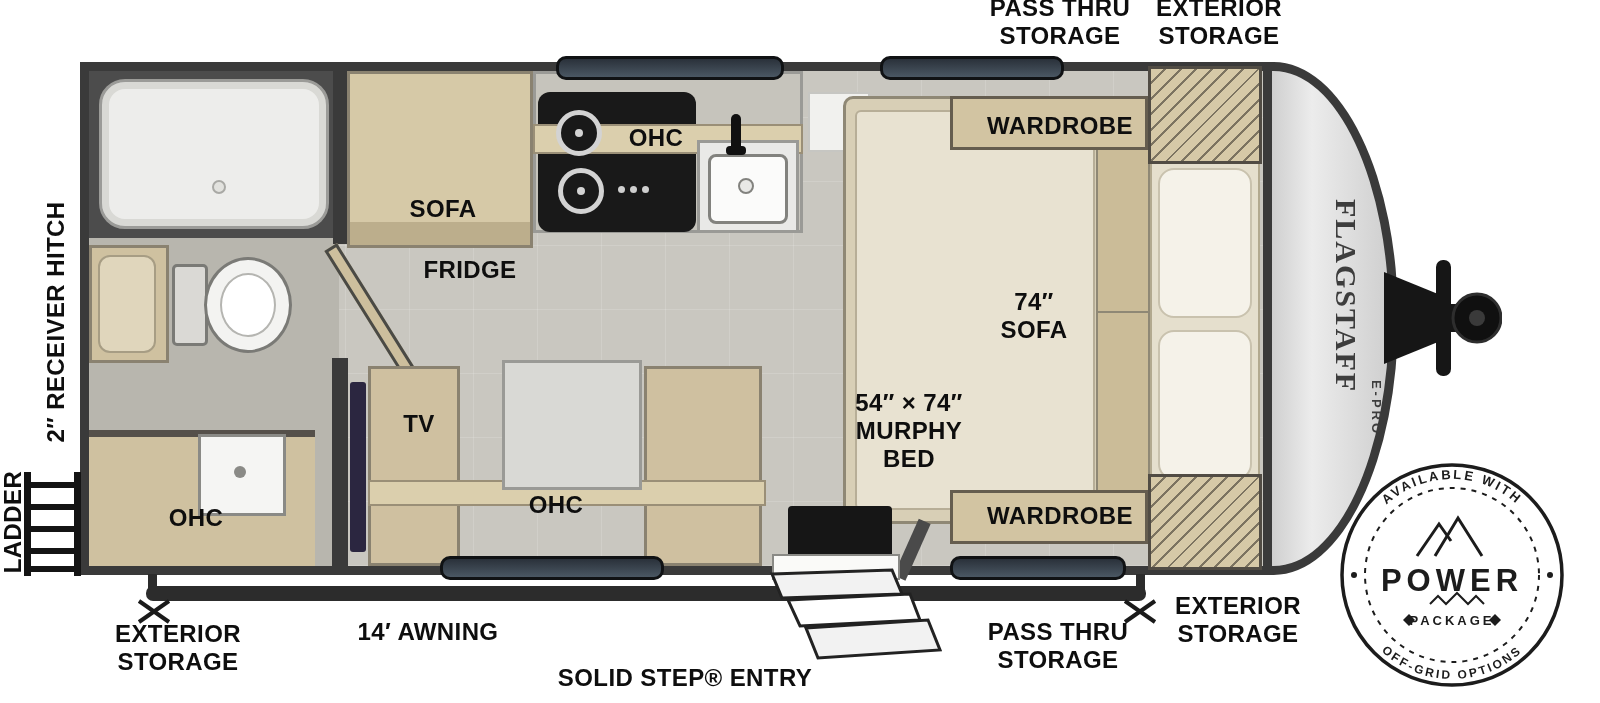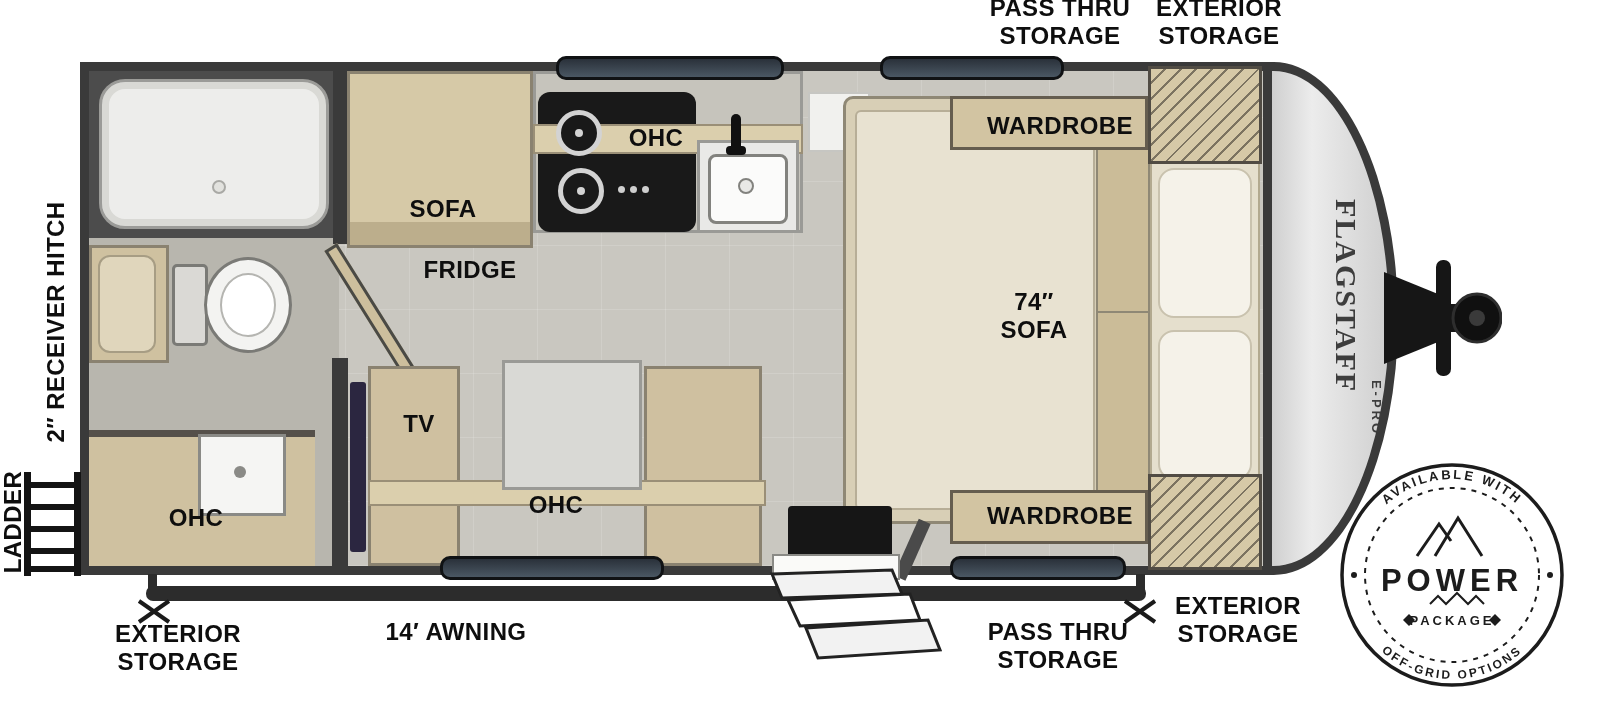--- a/index.html
+++ b/index.html
@@ -211,32 +211,36 @@
   </svg>
 
   <div class="lbl" style="left:1060px;top:22px">PASS THRU
 STORAGE</div>
   <div class="lbl" style="left:1219px;top:22px">EXTERIOR
 STORAGE</div>
   <div class="lbl rot" style="left:56px;top:322px">2″ RECEIVER HITCH</div>
   <div class="lbl rot" style="left:13px;top:522px">LADDER</div>
   <div class="lbl" style="left:178px;top:648px">EXTERIOR
 STORAGE</div>
-  <div class="lbl" style="left:456px;top:632px">14′ AWNING</div>
+  <div class="lbl" style="left:428px;top:632px">14′ AWNING</div>
+  <div class="lbl" style="left:685px;top:678px">SOLID STEP® ENTRY</div>
   <div class="lbl" style="left:1058px;top:646px">PASS THRU
 STORAGE</div>
   <div class="lbl" style="left:1238px;top:620px">EXTERIOR
 STORAGE</div>
 
   <div class="lbl" style="left:656px;top:138px">OHC</div>
   <div class="lbl" style="left:443px;top:209px">SOFA</div>
   <div class="lbl" style="left:470px;top:270px">FRIDGE</div>
   <div class="lbl" style="left:1060px;top:126px">WARDROBE</div>
   <div class="lbl" style="left:1034px;top:316px">74″
 SOFA</div>
+  <div class="lbl" style="left:909px;top:431px">54″ × 74″
+MURPHY
+BED</div>
   <div class="lbl" style="left:1060px;top:516px">WARDROBE</div>
   <div class="lbl" style="left:419px;top:424px">TV</div>
   <div class="lbl" style="left:556px;top:505px">OHC</div>
   <div class="lbl" style="left:196px;top:518px">OHC</div>
 
   <svg class="absvg" style="left:1337px;top:460px" width="230" height="230" viewBox="0 0 230 230">
     <defs>
       <path id="arcTop" d="M 19,115 A 96,96 0 0 1 211,115"></path>
       <path id="arcBot" d="M 11,115 A 104,104 0 0 0 219,115"></path>
     </defs>

